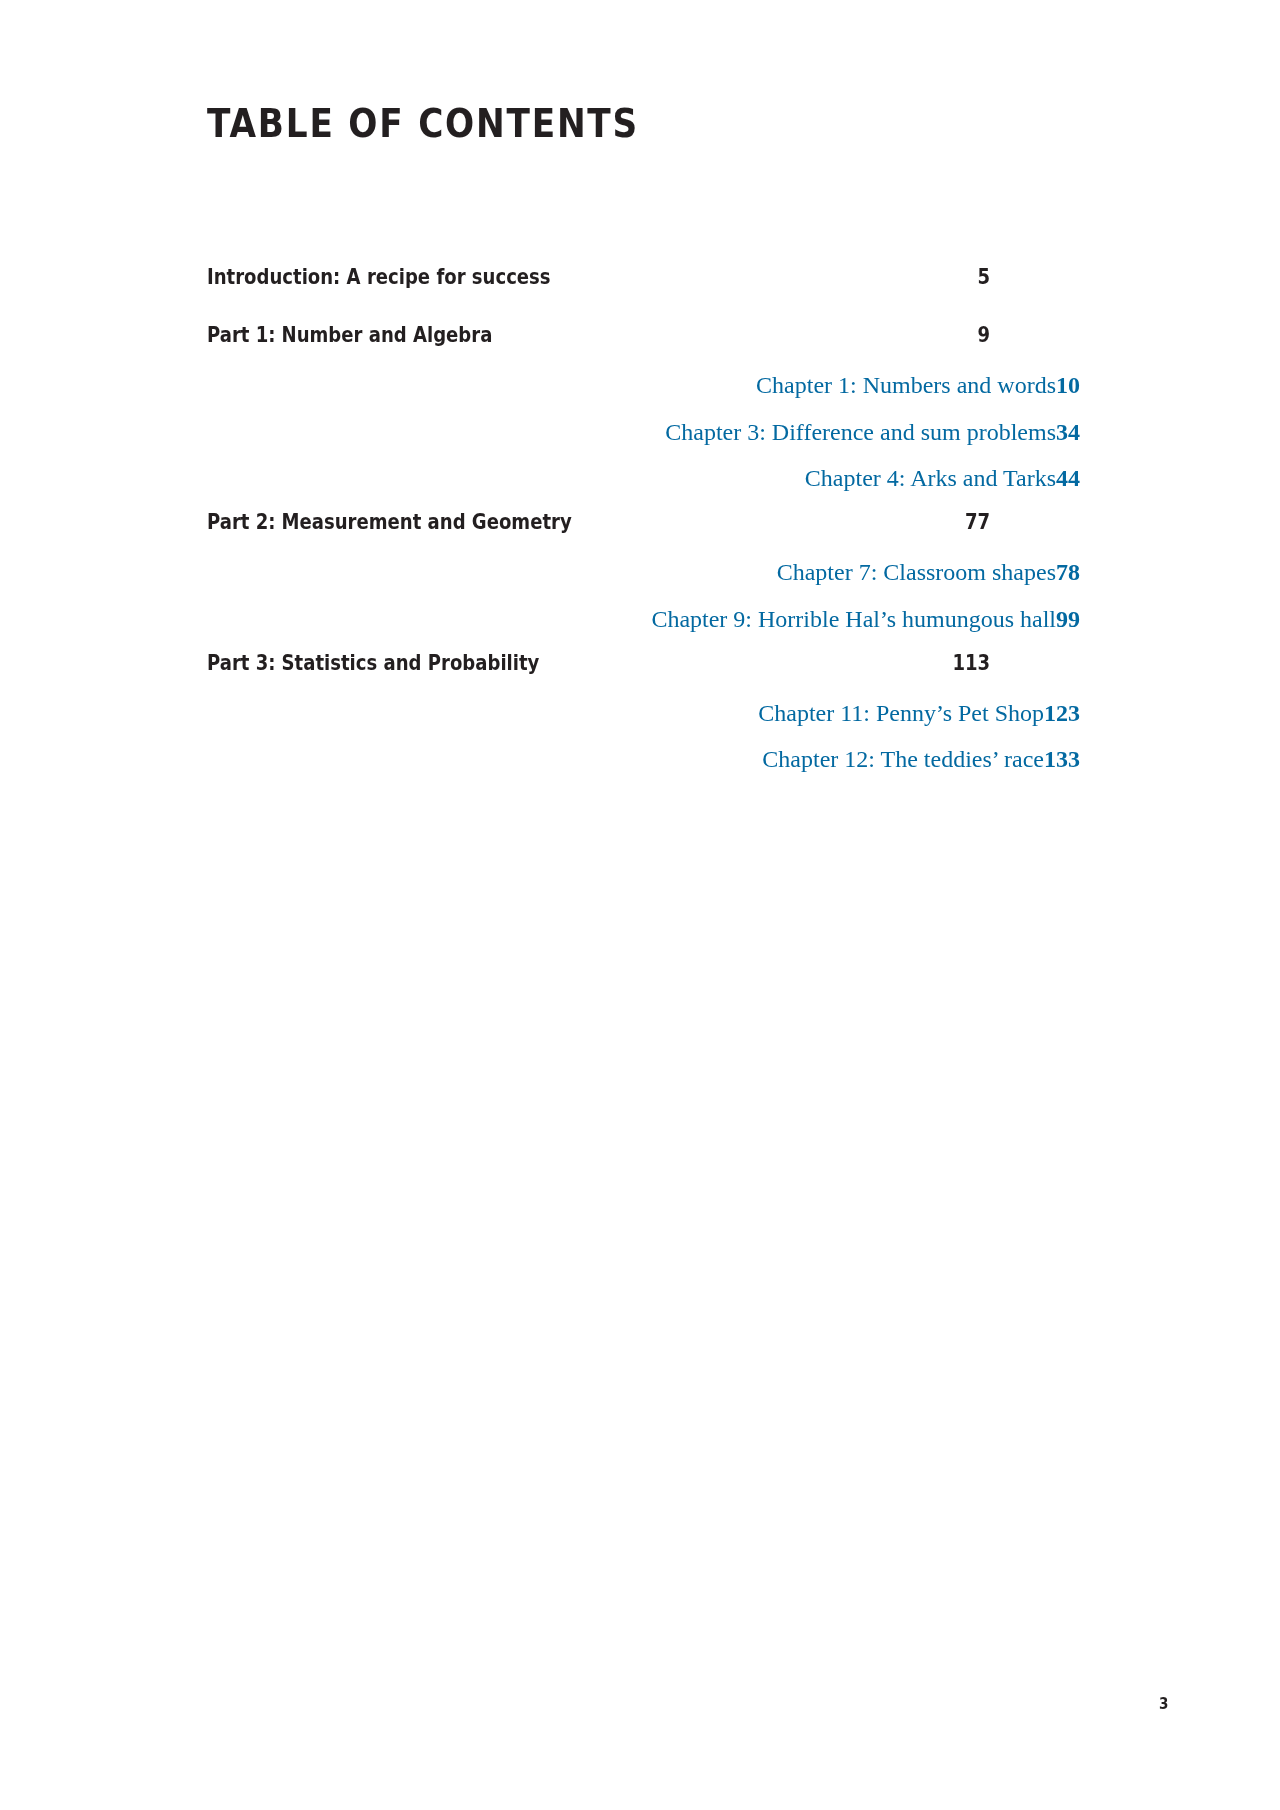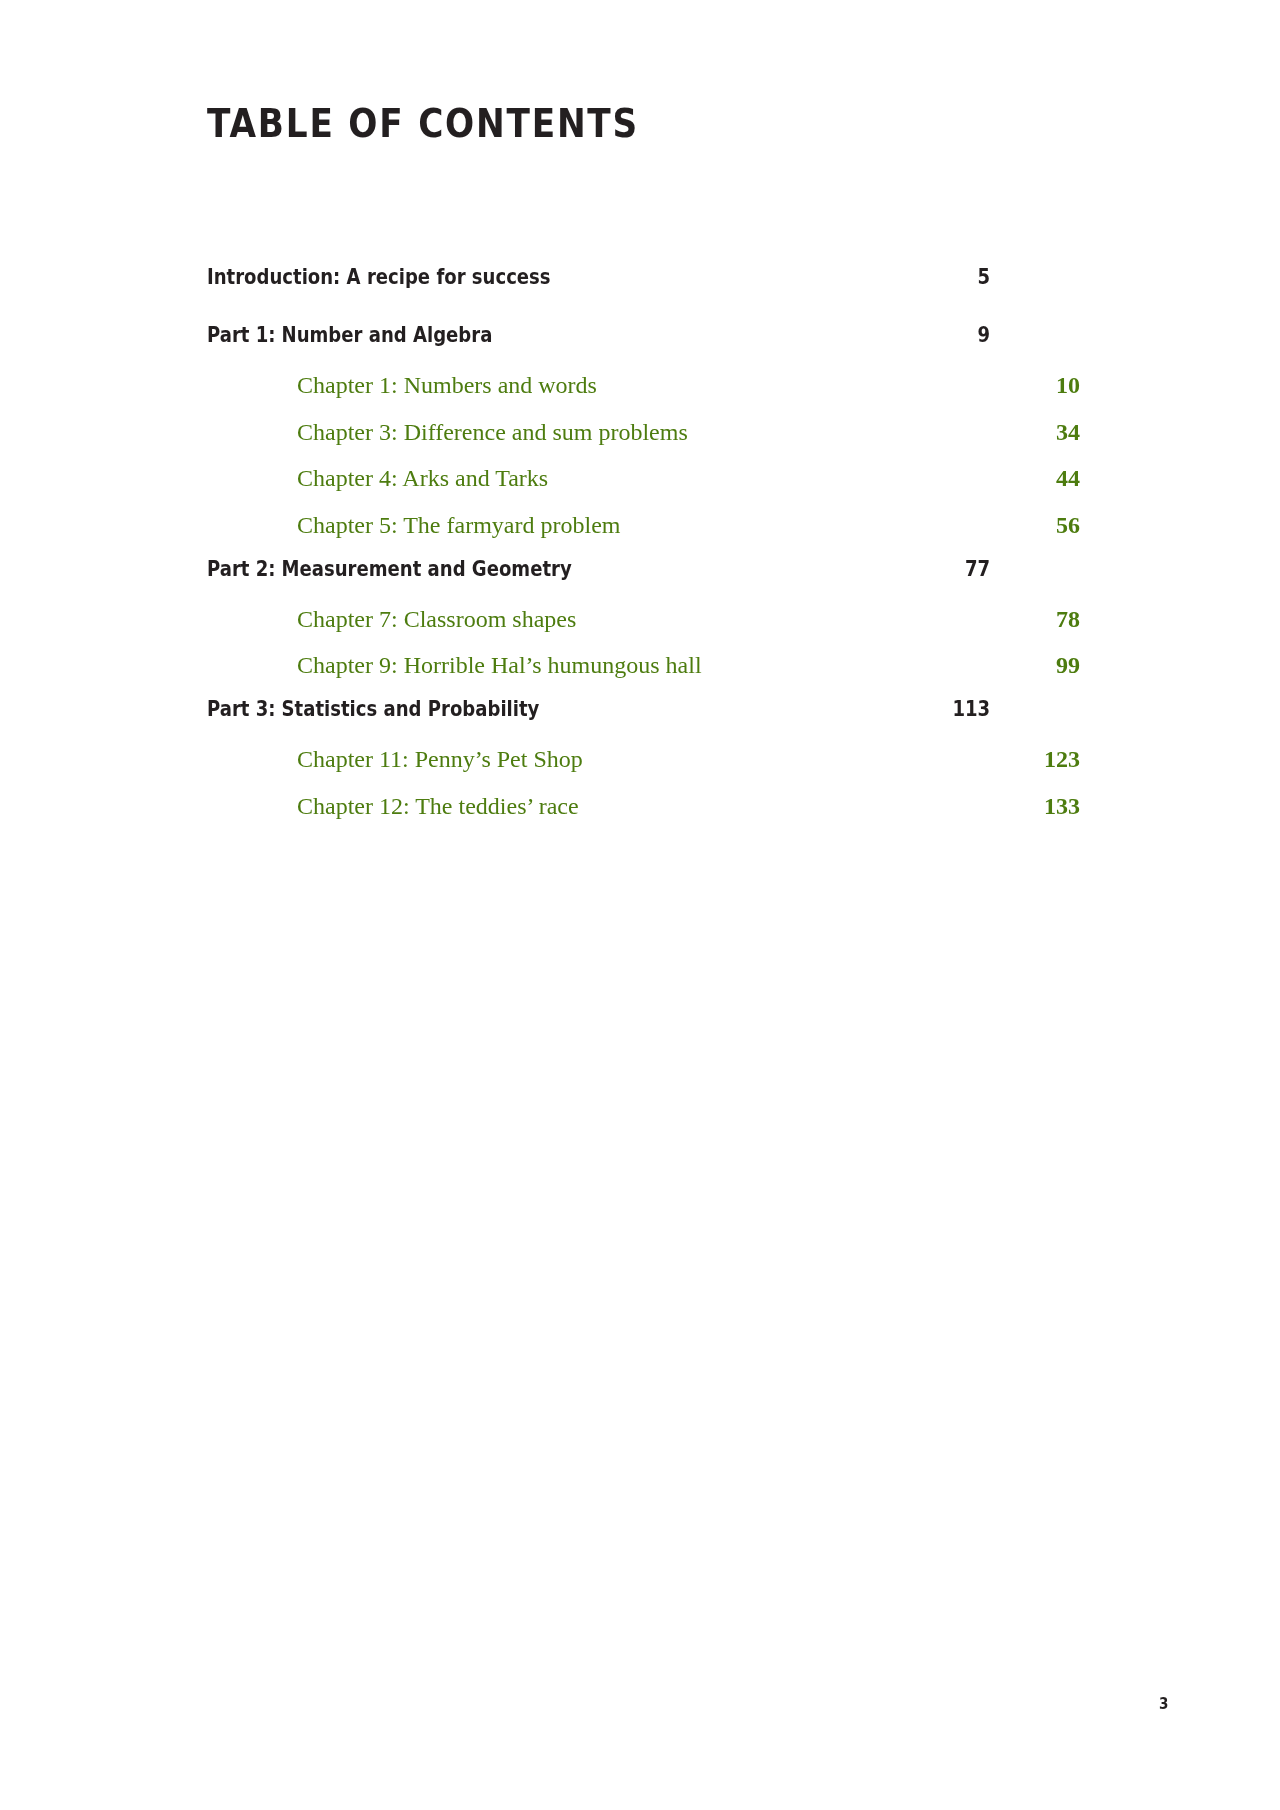--- a/index.html
+++ b/index.html
@@ -69,24 +69,25 @@
   .row-major .part-no { font-weight: 700; margin-right: 7px; }
   .row-major .pg { font-weight: 700; }
 
   .row-intro { margin-bottom: 37px; }
   .row-part  { margin-bottom: 27px; }
 
   
   .row-chapter {
     font-family: "Liberation Serif", "DejaVu Serif", serif;
     font-size: 24px;
-    color: #4d7c0f;
+    color: #0369a1;
     padding-left: 90px;   
     line-height: 1.0;
     margin-bottom: 22.5px;
+    justify-content: flex-end;
   }
   .row-chapter .pg { font-weight: 700; }
 
   
   .part-block { margin-top: 22px; }
   .part-block:first-child { margin-top: 0; }
 
   
   .chapters .row-chapter:last-child { margin-bottom: 0; }
 
@@ -131,24 +132,20 @@
           <span class="pg">10</span>
         </div>
         <div class="toc-row row-chapter">
           <span>Chapter 3: Difference and sum problems</span>
           <span class="pg">34</span>
         </div>
         <div class="toc-row row-chapter">
           <span>Chapter 4: Arks and Tarks</span>
           <span class="pg">44</span>
         </div>
-        <div class="toc-row row-chapter">
-          <span>Chapter 5: The farmyard problem</span>
-          <span class="pg">56</span>
-        </div>
       </div>
     </div>
 
     <div class="part-block">
       <div class="toc-row row-major row-part">
         <span class="label">
           <span class="part-no">Part 2:</span><span>Measurement and Geometry</span>
         </span>
         <span class="pg">77</span>
       </div>

